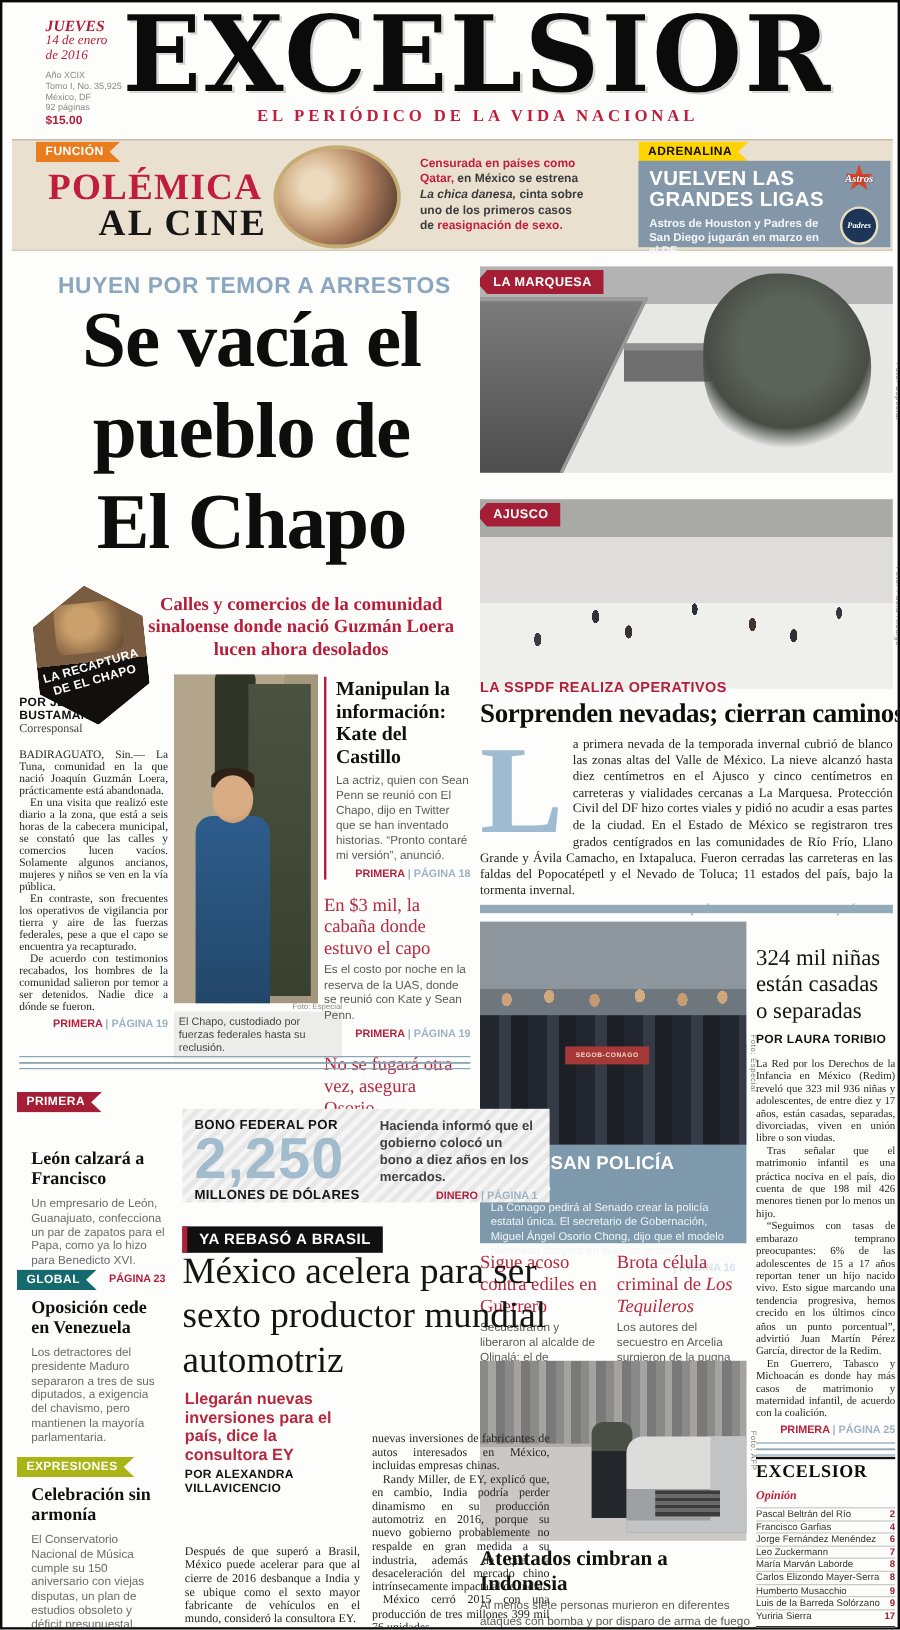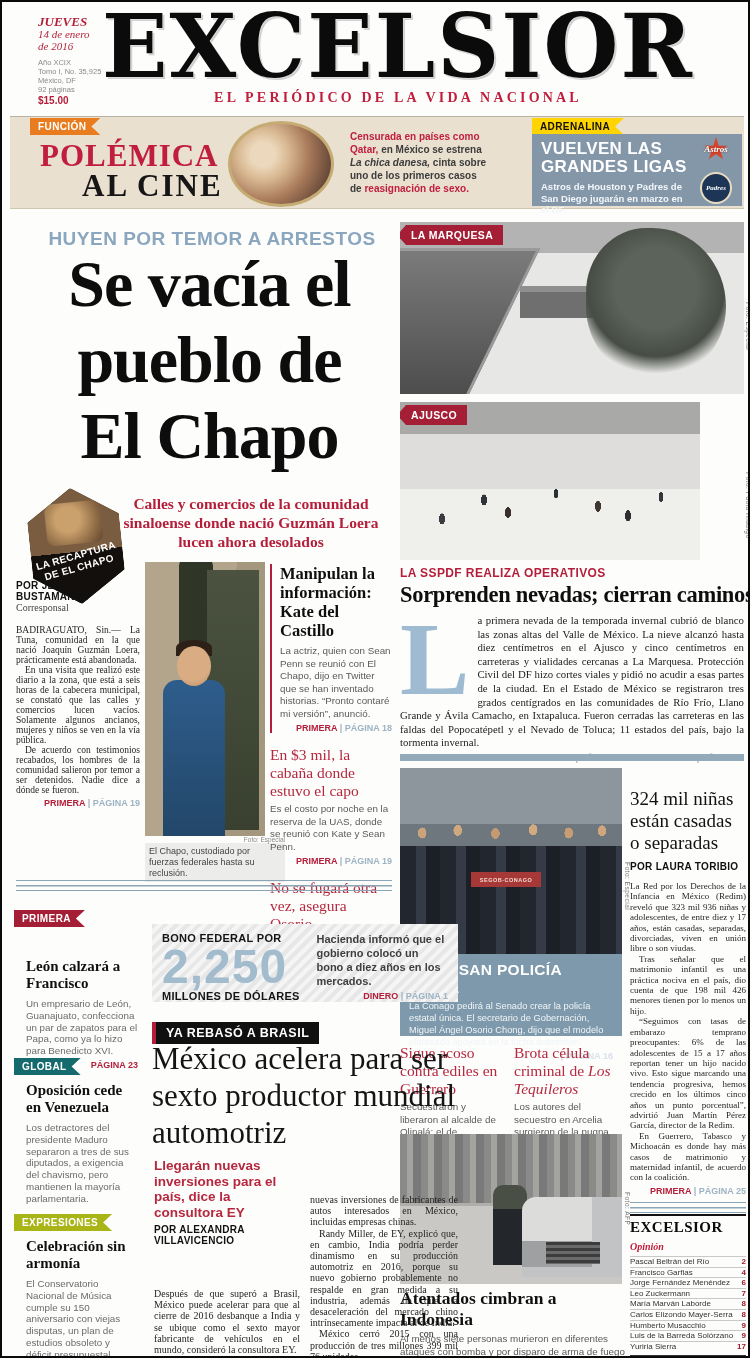--- a/index.html
+++ b/index.html
@@ -199,20 +199,21 @@
       <div>DE EL CHAPO</div>
     </div>
   </div>
 
   <div class="abs" style="left:14px;top:578px;width:124px;">
     <div class="byname">POR JESÚS BUSTAMANTE</div>
     <div class="byrole">Corresponsal</div>
     <div class="body-s just" style="margin-top:12px;">
       <p>BADIRAGUATO, Sin.— La Tuna, comunidad en la que nació Joaquín Guzmán Loera, prácticamente está abandonada.</p>
       <p>En una visita que realizó este diario a la zona, que está a seis horas de la cabecera municipal, se constató que las calles y comercios lucen vacíos. Solamente algunos ancianos, mujeres y niños se ven en la vía pública.</p>
+      <p>En contraste, son frecuentes los operativos de vigilancia por tierra y aire de las fuerzas federales, pese a que el capo se encuentra ya recapturado.</p>
       <p>De acuerdo con testimonios recabados, los hombres de la comunidad salieron por temor a ser detenidos. Nadie dice a dónde se fueron.</p>
     </div>
     <div class="foot">
       <span class="sec">PRIMERA</span>
       <span class="pg">| PÁGINA 19</span>
     </div>
   </div>
 
   <div class="abs" style="left:143px;top:560px;width:140px;">
     <div class="photo chapo-bg" style="position:relative;width:120px;height:274px;">
@@ -254,21 +255,21 @@
   </div>
 
   <div class="abs photo marquesa-bg" style="left:398px;top:220px;width:344px;height:172px;">
     <div class="road"></div>
     <div class="hut"></div>
     <div class="tree"></div>
     <span class="phototag ribbonL red">LA MARQUESA</span>
   </div>
   <div class="abs credit-v" style="left:743px;top:300px;">Foto: Especial</div>
 
-  <div class="abs photo ajusco-bg" style="left:398px;top:400px;width:300px;height:158px;">
+  <div class="abs photo ajusco-bg" style="left:398px;top:414px;width:344px;height:158px;">
     <span class="phototag ribbonL red">AJUSCO</span>
   </div>
   <div class="abs credit-v" style="left:743px;top:470px;">Foto: Paola Hidalgo</div>
 
   <div class="abs" style="left:398px;top:564px;width:344px;">
     <div style="color:#b51e3a;font-weight:bold;font-size:12px;letter-spacing:.4px;">LA SSPDF REALIZA OPERATIVOS</div>
     <div class="serif" style="font-weight:bold;font-size:22.5px;letter-spacing:-0.3px;color:#0e0e0e;white-space:nowrap;margin-top:2px;">Sorprenden nevadas; cierran caminos</div>
     <div class="nev-body just" style="margin-top:6px;">
       <span class="dropcap">L</span><span>a primera nevada de la temporada invernal cubrió de blanco las zonas altas del Valle de México. La nieve alcanzó hasta diez centímetros en el Ajusco y cinco centímetros en carreteras y vialidades cercanas a La Marquesa. Protección Civil del DF hizo cortes viales y pidió no acudir a esas partes de la ciudad. En el Estado de México se registraron tres grados centígrados en las comunidades de Río Frío, Llano Grande y Ávila Camacho, en Ixtapaluca. Fueron cerradas las carreteras en las faldas del Popocatépetl y el Nevado de Toluca; 11 estados del país, bajo la tormenta invernal.</span>
     </div>

